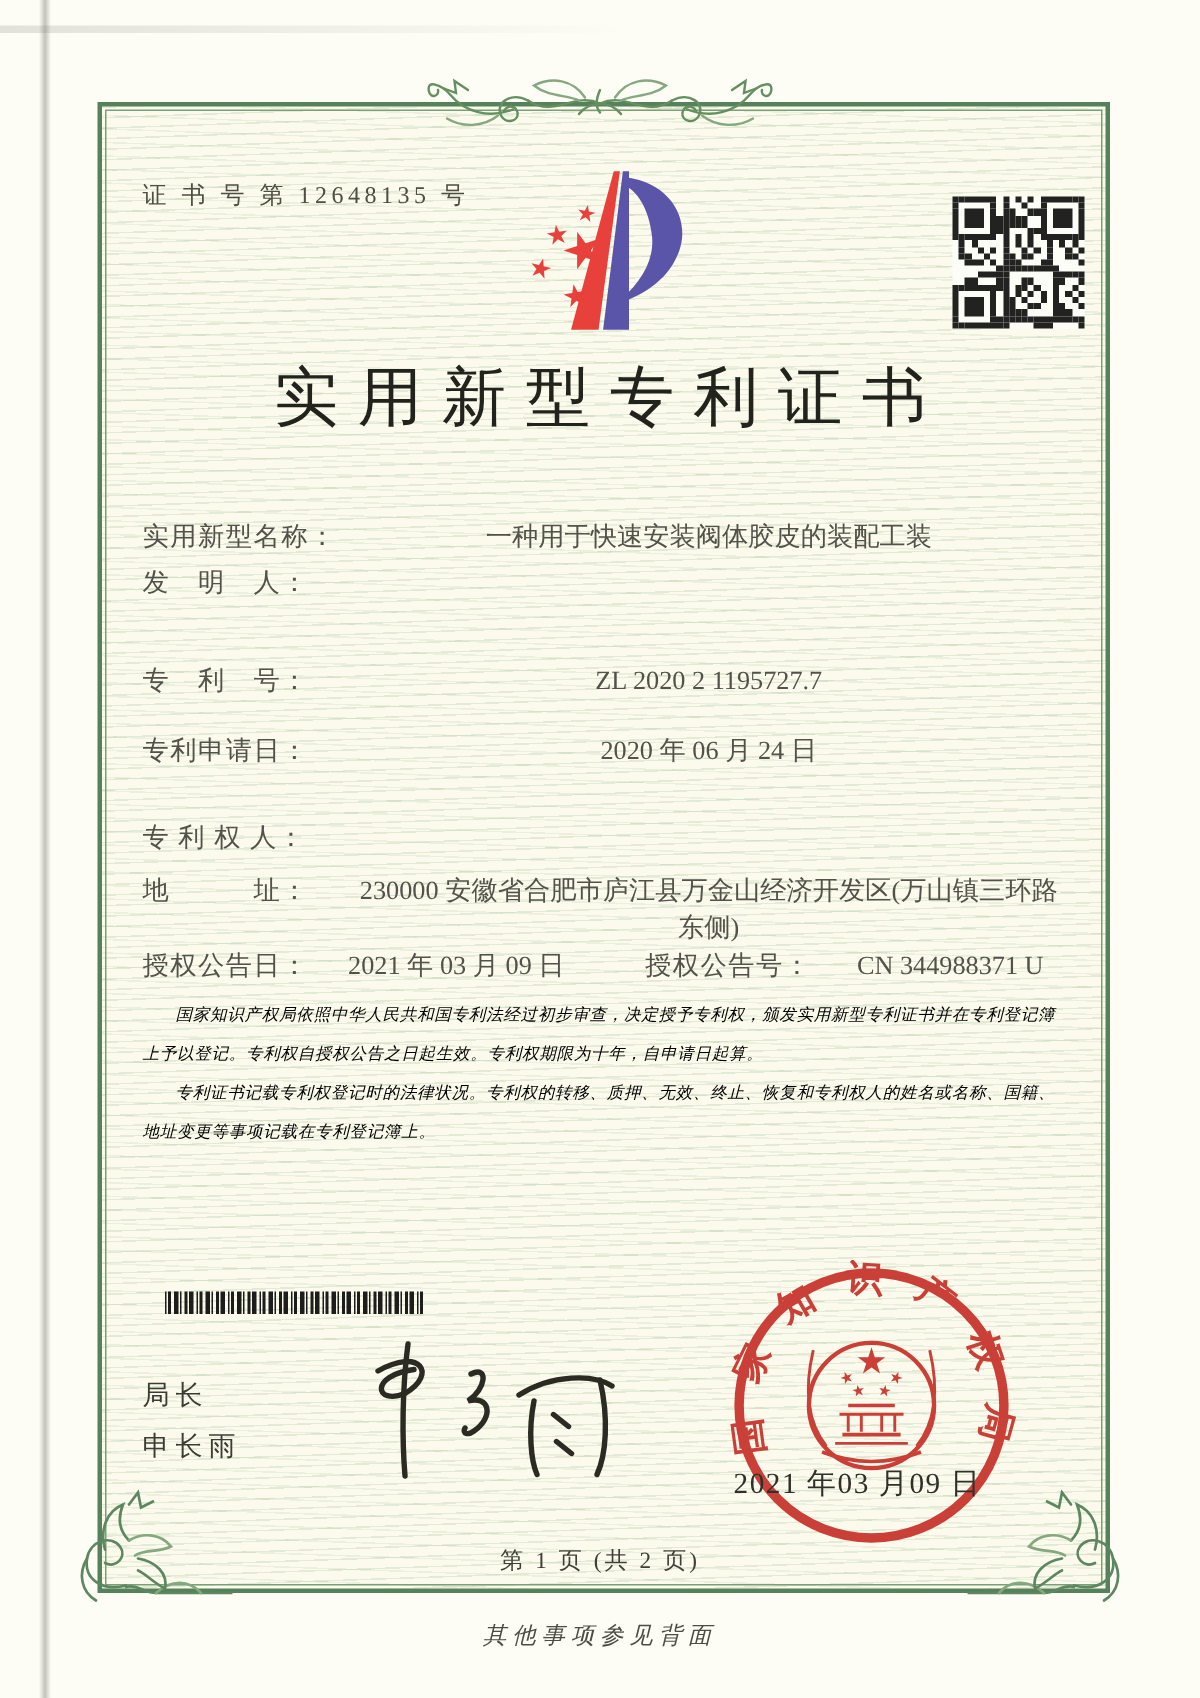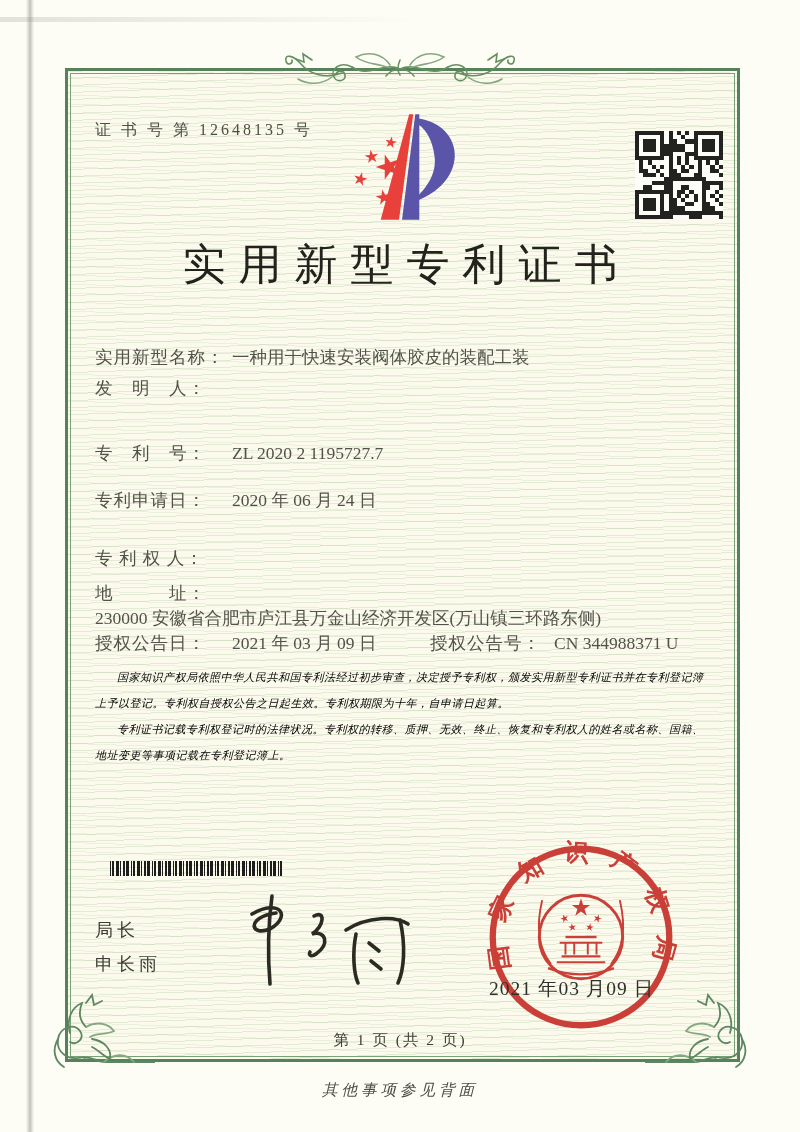--- a/index.html
+++ b/index.html
@@ -27,21 +27,21 @@
 
   .qr{left:635px;top:131px;width:88px;height:88px;display:grid;
     grid-template-columns:repeat(21,1fr);grid-template-rows:repeat(21,1fr);background:#fdfdf8;}
   .qr .q{background:#222220;}
 
   .title{left:0;top:236px;width:800px;text-align:center;font-size:43px;color:#23231d;
     letter-spacing:13px;text-indent:13px;font-weight:500;}
 
   .row{left:95px;width:618px;display:flex;font-size:17.5px;color:#53524a;line-height:1.42;}
   .row .lbl{width:137px;flex:none;letter-spacing:1px;}
-  .row .val{flex:1;}
+  .row .val{flex:1;text-align:center;}
   .grant .lbl2{width:124px;flex:none;letter-spacing:1px;}
   .grant .val1{width:198px;flex:none;}
 
   .paras{left:95px;top:664px;width:618px;font-size:11px;line-height:26px;color:#000000;
     font-style:italic;letter-spacing:.5px;}
   .paras p{margin:0;text-indent:2em;}
 
   .barcode{left:110px;top:861px;width:204px;height:15px;display:flex;align-items:stretch;}
   .barcode .b{flex:none;background:#1d1d1b;}
 
@@ -594,21 +594,21 @@
     <span class="lbl">专　利　号：</span>
     <span class="val">ZL 2020 2 1195727.7</span>
   </div>
   <div class="abs row" style="top:488px;">
     <span class="lbl">专利申请日：</span>
     <span class="val">2020 年 06 月 24 日</span>
   </div>
   <div class="abs row" style="top:546px;">
     <span class="lbl">专 利 权 人：</span>
   </div>
-  <div class="abs row" style="top:581px;flex-direction:column;">
+  <div class="abs row" style="top:581px;">
     <span class="lbl">地　　　址：</span>
     <span class="val">230000 安徽省合肥市庐江县万金山经济开发区(万山镇三环路东侧)</span>
   </div>
   <div class="abs row grant" style="top:631px;">
     <span class="lbl">授权公告日：</span>
     <span class="val1">2021 年 03 月 09 日</span>
     <span class="lbl2">授权公告号：</span>
     <span class="val">CN 344988371 U</span>
   </div>
 

